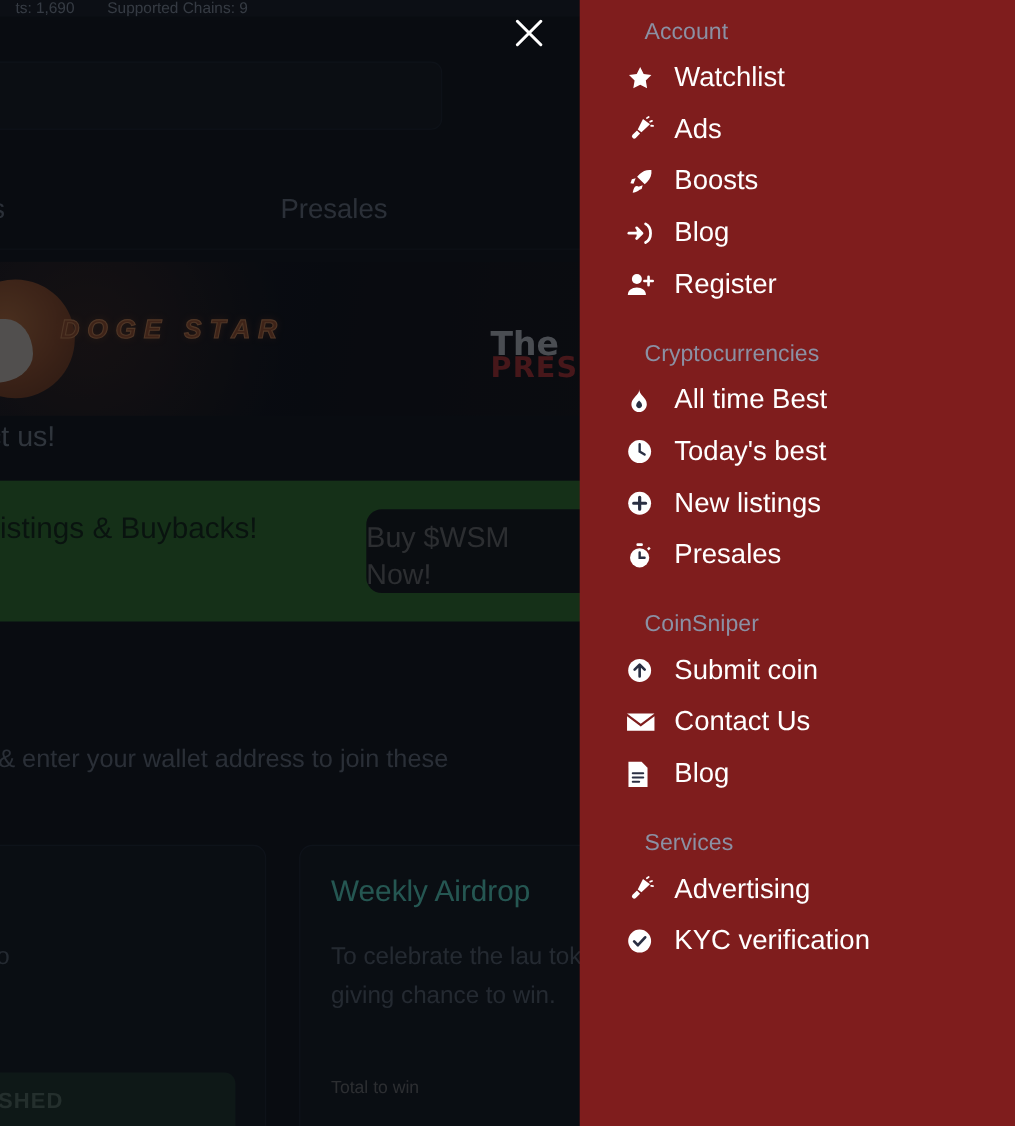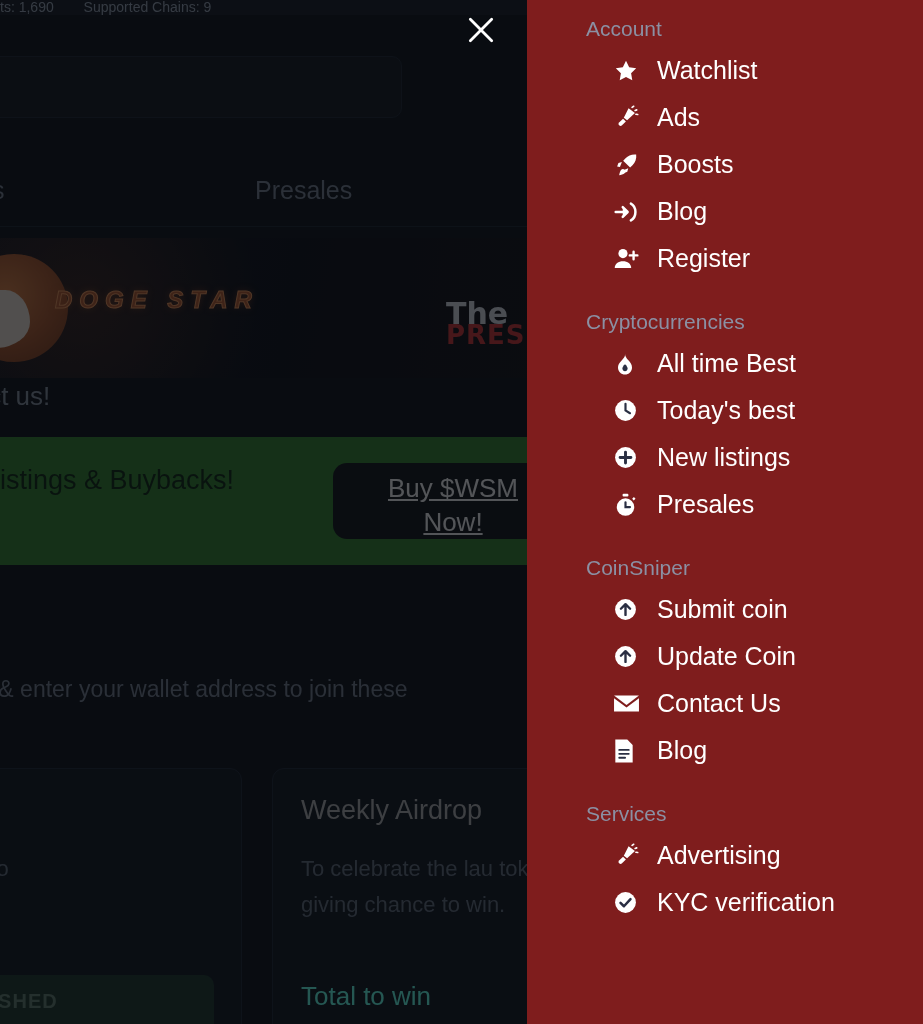--- a/index.html
+++ b/index.html
@@ -31,21 +31,21 @@
 
   .bg-topbar {
     position: absolute;
     top: 0; left: 0; right: 0;
     height: 15px;
     background: #151a22;
     color: #8e97a6;
     font-size: 14px;
     white-space: nowrap;
     overflow: hidden;
-    padding-left: 0px;
+    padding-left: 14px;
     line-height: 15px;
   }
   .bg-topbar span { margin-right: 26px; }
 
   .bg-searchbox {
     position: absolute;
     top: 56px; left: -160px;
     width: 560px; height: 60px;
     background: #12161d;
     border: 1px solid #1c222c;
@@ -144,27 +144,25 @@
     line-height: 42px;
     color: #0e2410;
     white-space: nowrap;
   }
   .green-btn {
     position: absolute;
     left: 633px; top: 26px;
     width: 240px; height: 76px;
     background: #111317;
     border-radius: 14px;
-    color: #e5e5e5;
+    color: #737373;
     font-size: 26px;
     line-height: 34px;
-    text-align: center;
     padding-top: 8px;
     box-sizing: border-box;
-    text-decoration: underline;
   }
 
   .bg-joinline {
     position: absolute;
     top: 676px; left: -40px;
     font-size: 23px;
     color: #6d7583;
     white-space: nowrap;
   }
 
@@ -176,36 +174,36 @@
     border: 1px solid #1d2430;
     border-radius: 12px;
     overflow: hidden;
   }
   .bg-card-1 { left: -200px; width: 440px; }
   .bg-card-2 { left: 272px; width: 440px; }
   .card-title {
     position: absolute;
     left: 28px; top: 26px;
     font-size: 27px;
-    color: #a3a3a3;
+    color: #5eead4;
     white-space: nowrap;
   }
   .card-body {
     position: absolute;
     left: 28px; top: 82px;
     width: 370px;
     font-size: 22px;
     line-height: 36px;
     color: #5d6673;
   }
   .card-body2 {
     position: absolute;
     left: 28px; top: 212px;
-    font-size: 26px;
-    color: #5eead4;
+    font-size: 16px;
+    color: #737373;
   }
   .card-badge {
     position: absolute;
     left: -200px; top: 975px;
     width: 414px; height: 52px;
     background: #1b3326;
     border-radius: 10px 10px 0 0;
     color: #5c7566;
     font-size: 20px;
     font-weight: bold;
@@ -247,21 +245,21 @@
     font-size: 21px;
     padding-left: 59px;
     height: 37px;
     line-height: 37px;
     white-space: nowrap;
   }
   .menu-item {
     display: flex;
     align-items: center;
     height: 47px;
-    padding-left: 86px;
+    padding-left: 42px;
     cursor: pointer;
     white-space: nowrap;
   }
   .menu-icon {
     width: 34px;
     min-width: 34px;
     display: flex;
     align-items: center;
     justify-content: flex-start;
     margin-right: 10px;
@@ -450,29 +448,20 @@
         <span class="menu-icon">
           <svg width="25" height="25" viewBox="0 0 24 24">
             <circle cx="12" cy="12" r="10" fill="#ffffff"></circle>
             <path d="M12 17.2V7.2M7.6 11.3L12 6.9l4.4 4.4" stroke="#2a2f43" stroke-width="2.3" stroke-linecap="round" stroke-linejoin="round" fill="none"></path>
           </svg>
         </span>
         <span class="menu-label">Submit coin</span>
       </div>
       <div class="menu-item">
         <span class="menu-icon">
-          <svg width="25" height="25" viewBox="0 0 24 24">
-            <circle cx="12" cy="12" r="10" fill="#ffffff"></circle>
-            <path d="M12 17.2V7.2M7.6 11.3L12 6.9l4.4 4.4" stroke="#2a2f43" stroke-width="2.3" stroke-linecap="round" stroke-linejoin="round" fill="none"></path>
-          </svg>
-        </span>
-        <span class="menu-label">Update Coin</span>
-      </div>
-      <div class="menu-item">
-        <span class="menu-icon">
           <svg width="27" height="23" viewBox="0 0 26 20">
             <g fill="#ffffff">
               <path d="M1 2.4h24L13 11.4z"></path>
               <path d="M1 4.9l12 8.9 12-8.9v12.7H1z"></path>
             </g>
           </svg>
         </span>
         <span class="menu-label">Contact Us</span>
       </div>
       <div class="menu-item">

